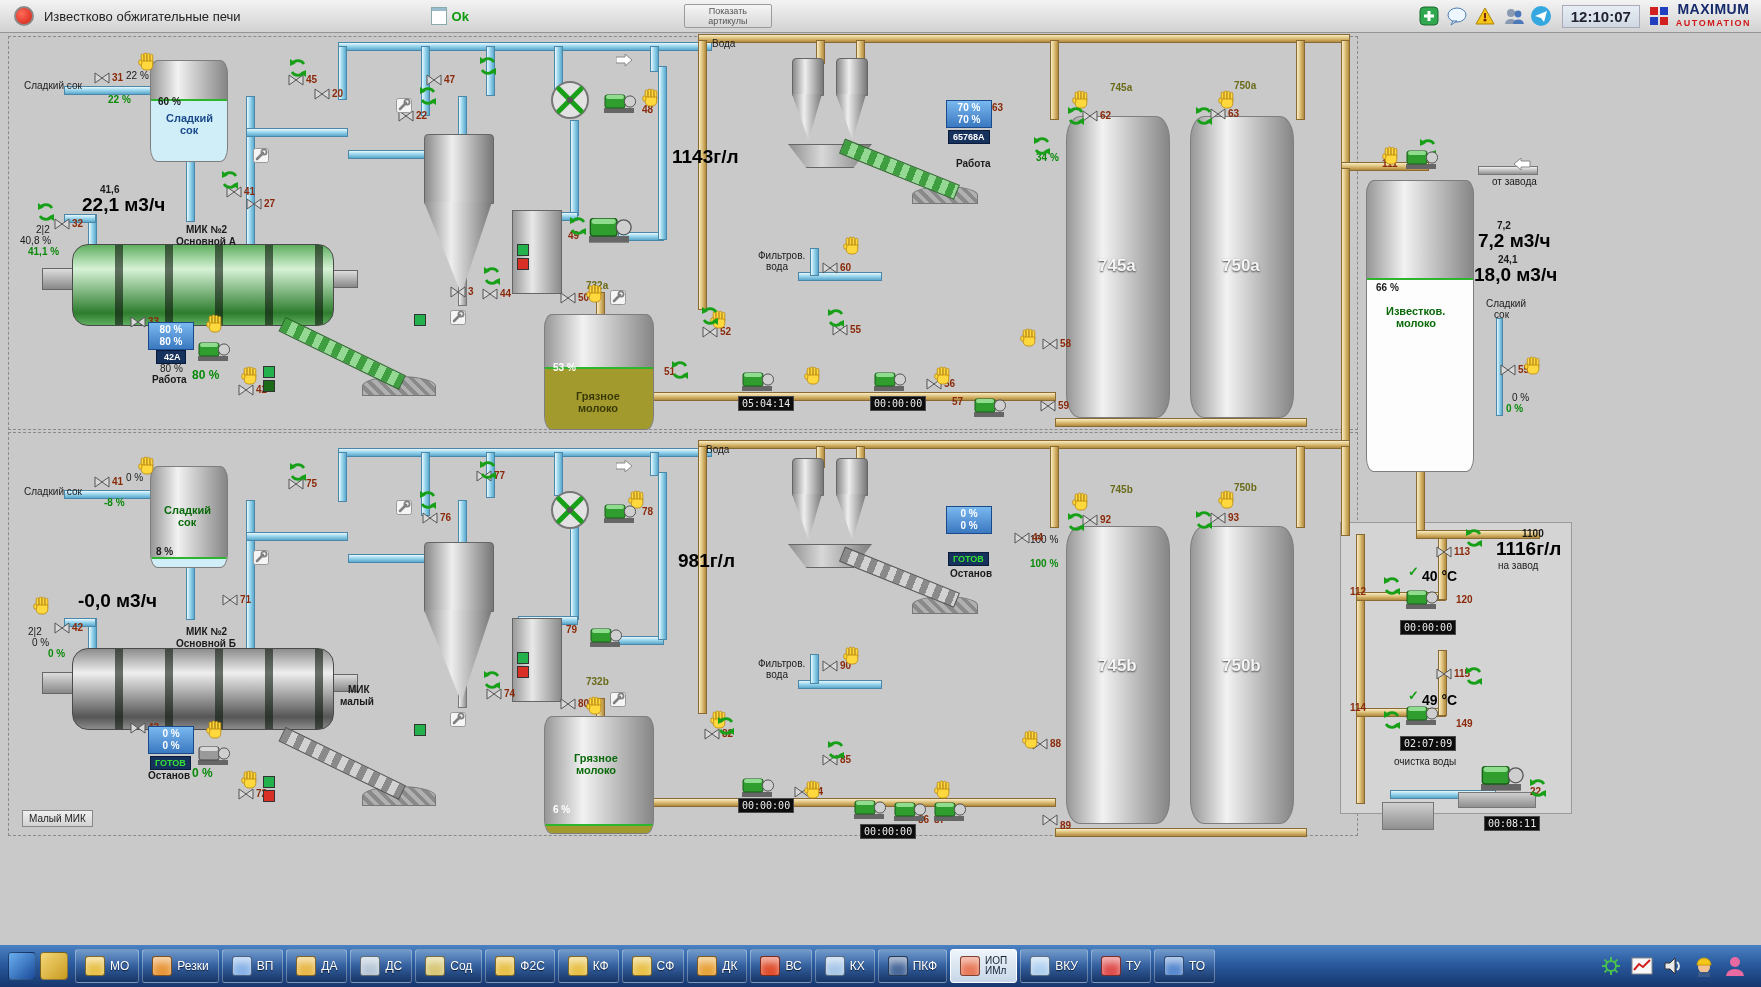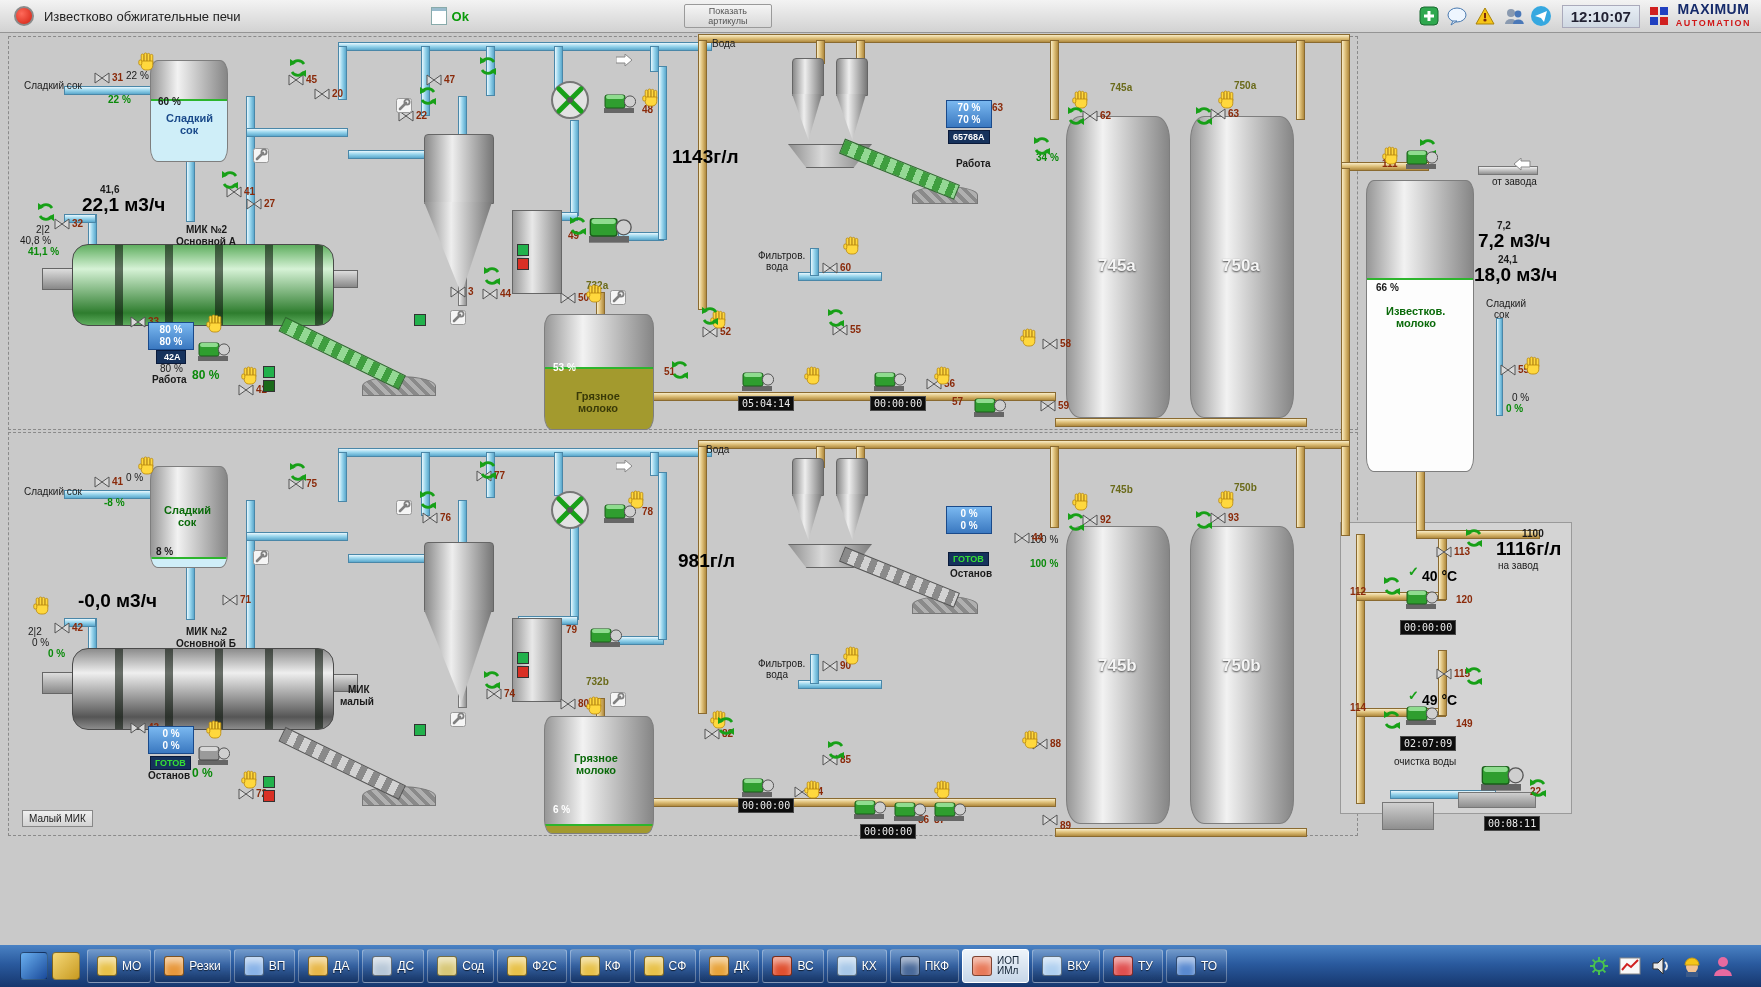--- a/index.html
+++ b/index.html
@@ -72,21 +72,21 @@
   .icon{position:absolute;z-index:7;line-height:0;}
   .timer{position:absolute;z-index:7;background:#0d0d0d;color:#ececec;font:10px "DejaVu Sans Mono",monospace;padding:1px 3px;border:1px solid #4a4a4a;}
   .pbox{position:absolute;z-index:7;width:44px;background:linear-gradient(180deg,#7ab8f0,#3a78c0);border:1px solid #1a4a8a;color:#fff;font-weight:bold;font-size:10px;line-height:12px;text-align:center;padding:1px 0;}
   .dbox{position:absolute;z-index:7;background:#16325c;color:#fff;font-weight:bold;font-size:9px;padding:1px 4px;border:1px solid #0a1a3a;}
   .dbox.gtxt{color:#35e035;}
   .chk{position:absolute;z-index:7;color:#18a018;font-weight:bold;font-size:13px;}
   .inds{position:absolute;z-index:7;display:flex;flex-direction:column;gap:2px;}
   .inds i{width:10px;height:10px;border:1px solid #333;display:block;}
   .smallmik{position:absolute;left:22px;top:810px;z-index:7;background:linear-gradient(180deg,#f0f0f0,#d2d2d2);border:1px solid #888;font-size:10px;padding:2px 6px;color:#222;}
   
-  .tb{position:absolute;left:0;right:0;bottom:0;height:42px;z-index:20;display:flex;align-items:center;gap:3px;padding:0 20px;
+  .tb{position:absolute;left:0;right:0;bottom:0;height:42px;z-index:20;display:flex;align-items:center;gap:3px;padding:0 8px;
       background:linear-gradient(180deg,#4a82c4,#2a5a9e 45%,#16376e);}
   .tbi{display:inline-flex;align-items:center;gap:5px;height:32px;padding:0 9px;border:1px solid rgba(255,255,255,.3);border-radius:3px;
        background:linear-gradient(180deg,rgba(255,255,255,.25),rgba(255,255,255,.06) 50%,rgba(0,0,0,.15));
        color:#fff;font-size:12px;text-shadow:0 1px 1px rgba(0,0,0,.7);cursor:default;}
   .tbi.active{background:linear-gradient(180deg,#eef4fa,#c6d6e8);color:#123;text-shadow:none;border-color:#fff;}
   .tbi .ticon{width:18px;height:18px;border-radius:3px;border:1px solid rgba(0,0,0,.45);box-shadow:inset 0 6px 6px rgba(255,255,255,.55);}
   .tbi .two{display:flex;flex-direction:column;font-size:10px;line-height:10px;}
   .tbstart{display:flex;gap:4px;align-items:center;margin-right:4px;}
   .tbstart i{width:26px;height:26px;border-radius:4px;display:block;border:1px solid rgba(0,0,0,.4);}
   .tray{margin-left:auto;display:flex;align-items:center;gap:7px;padding-right:6px;}

